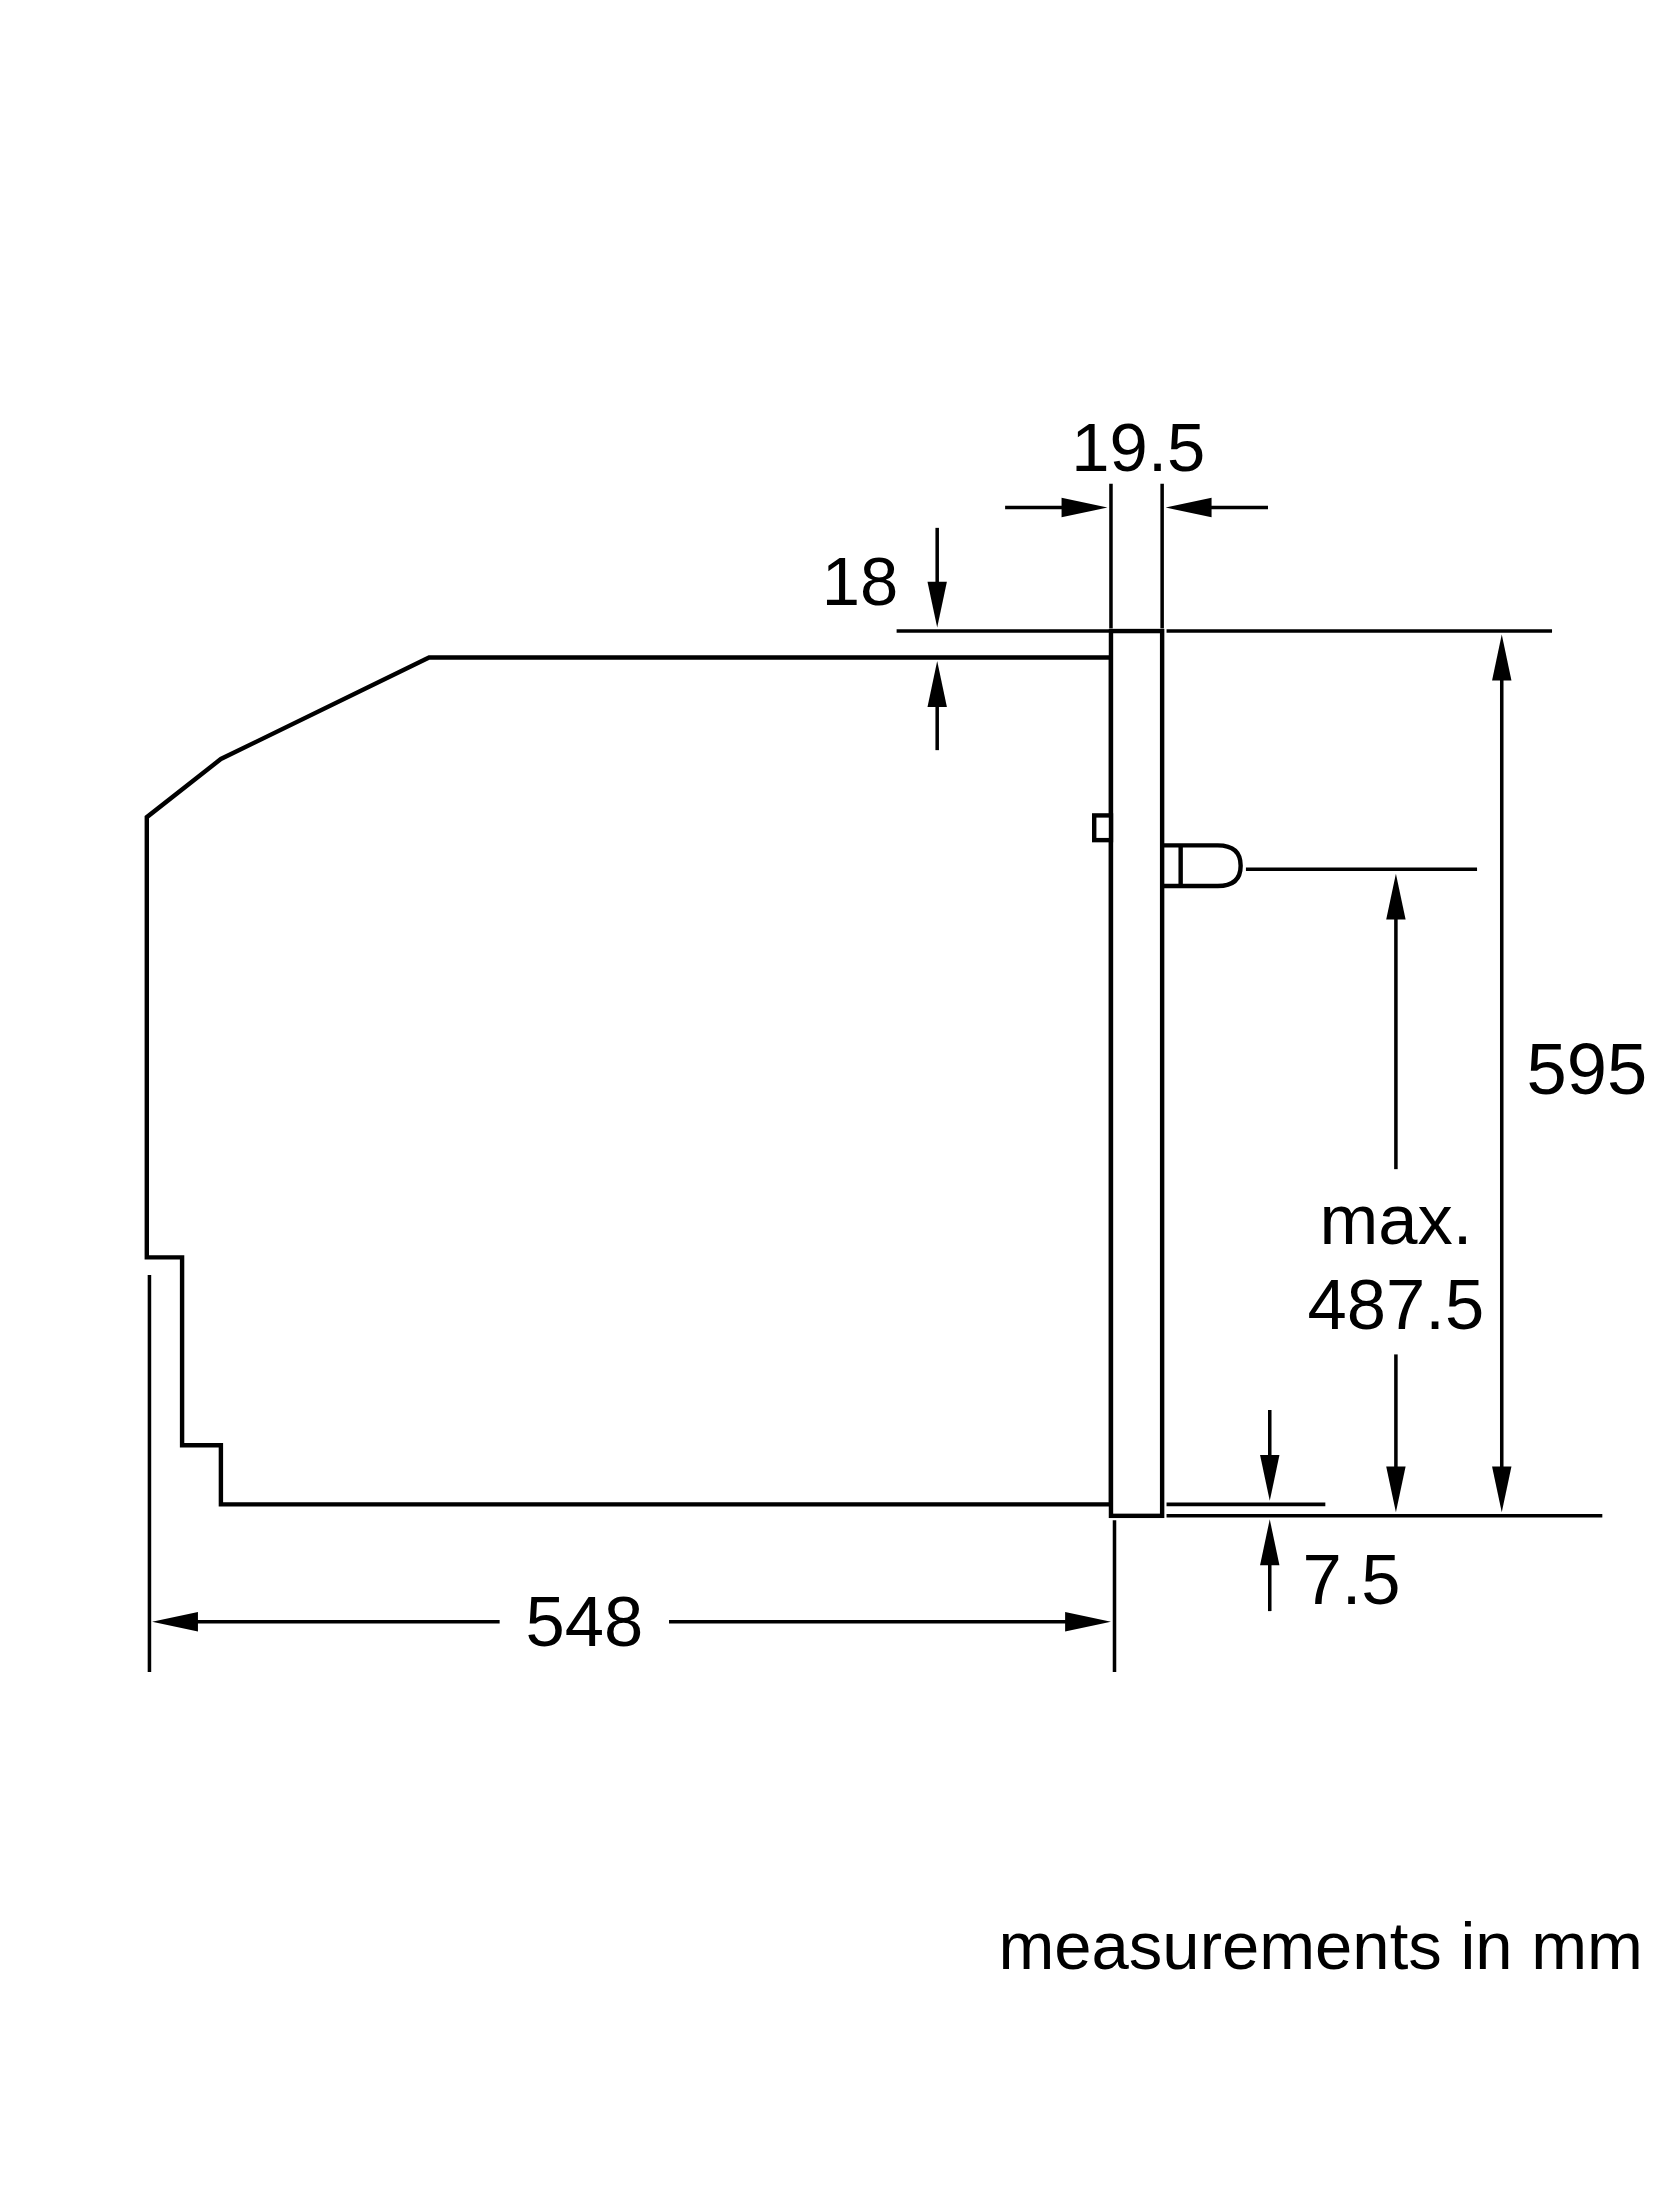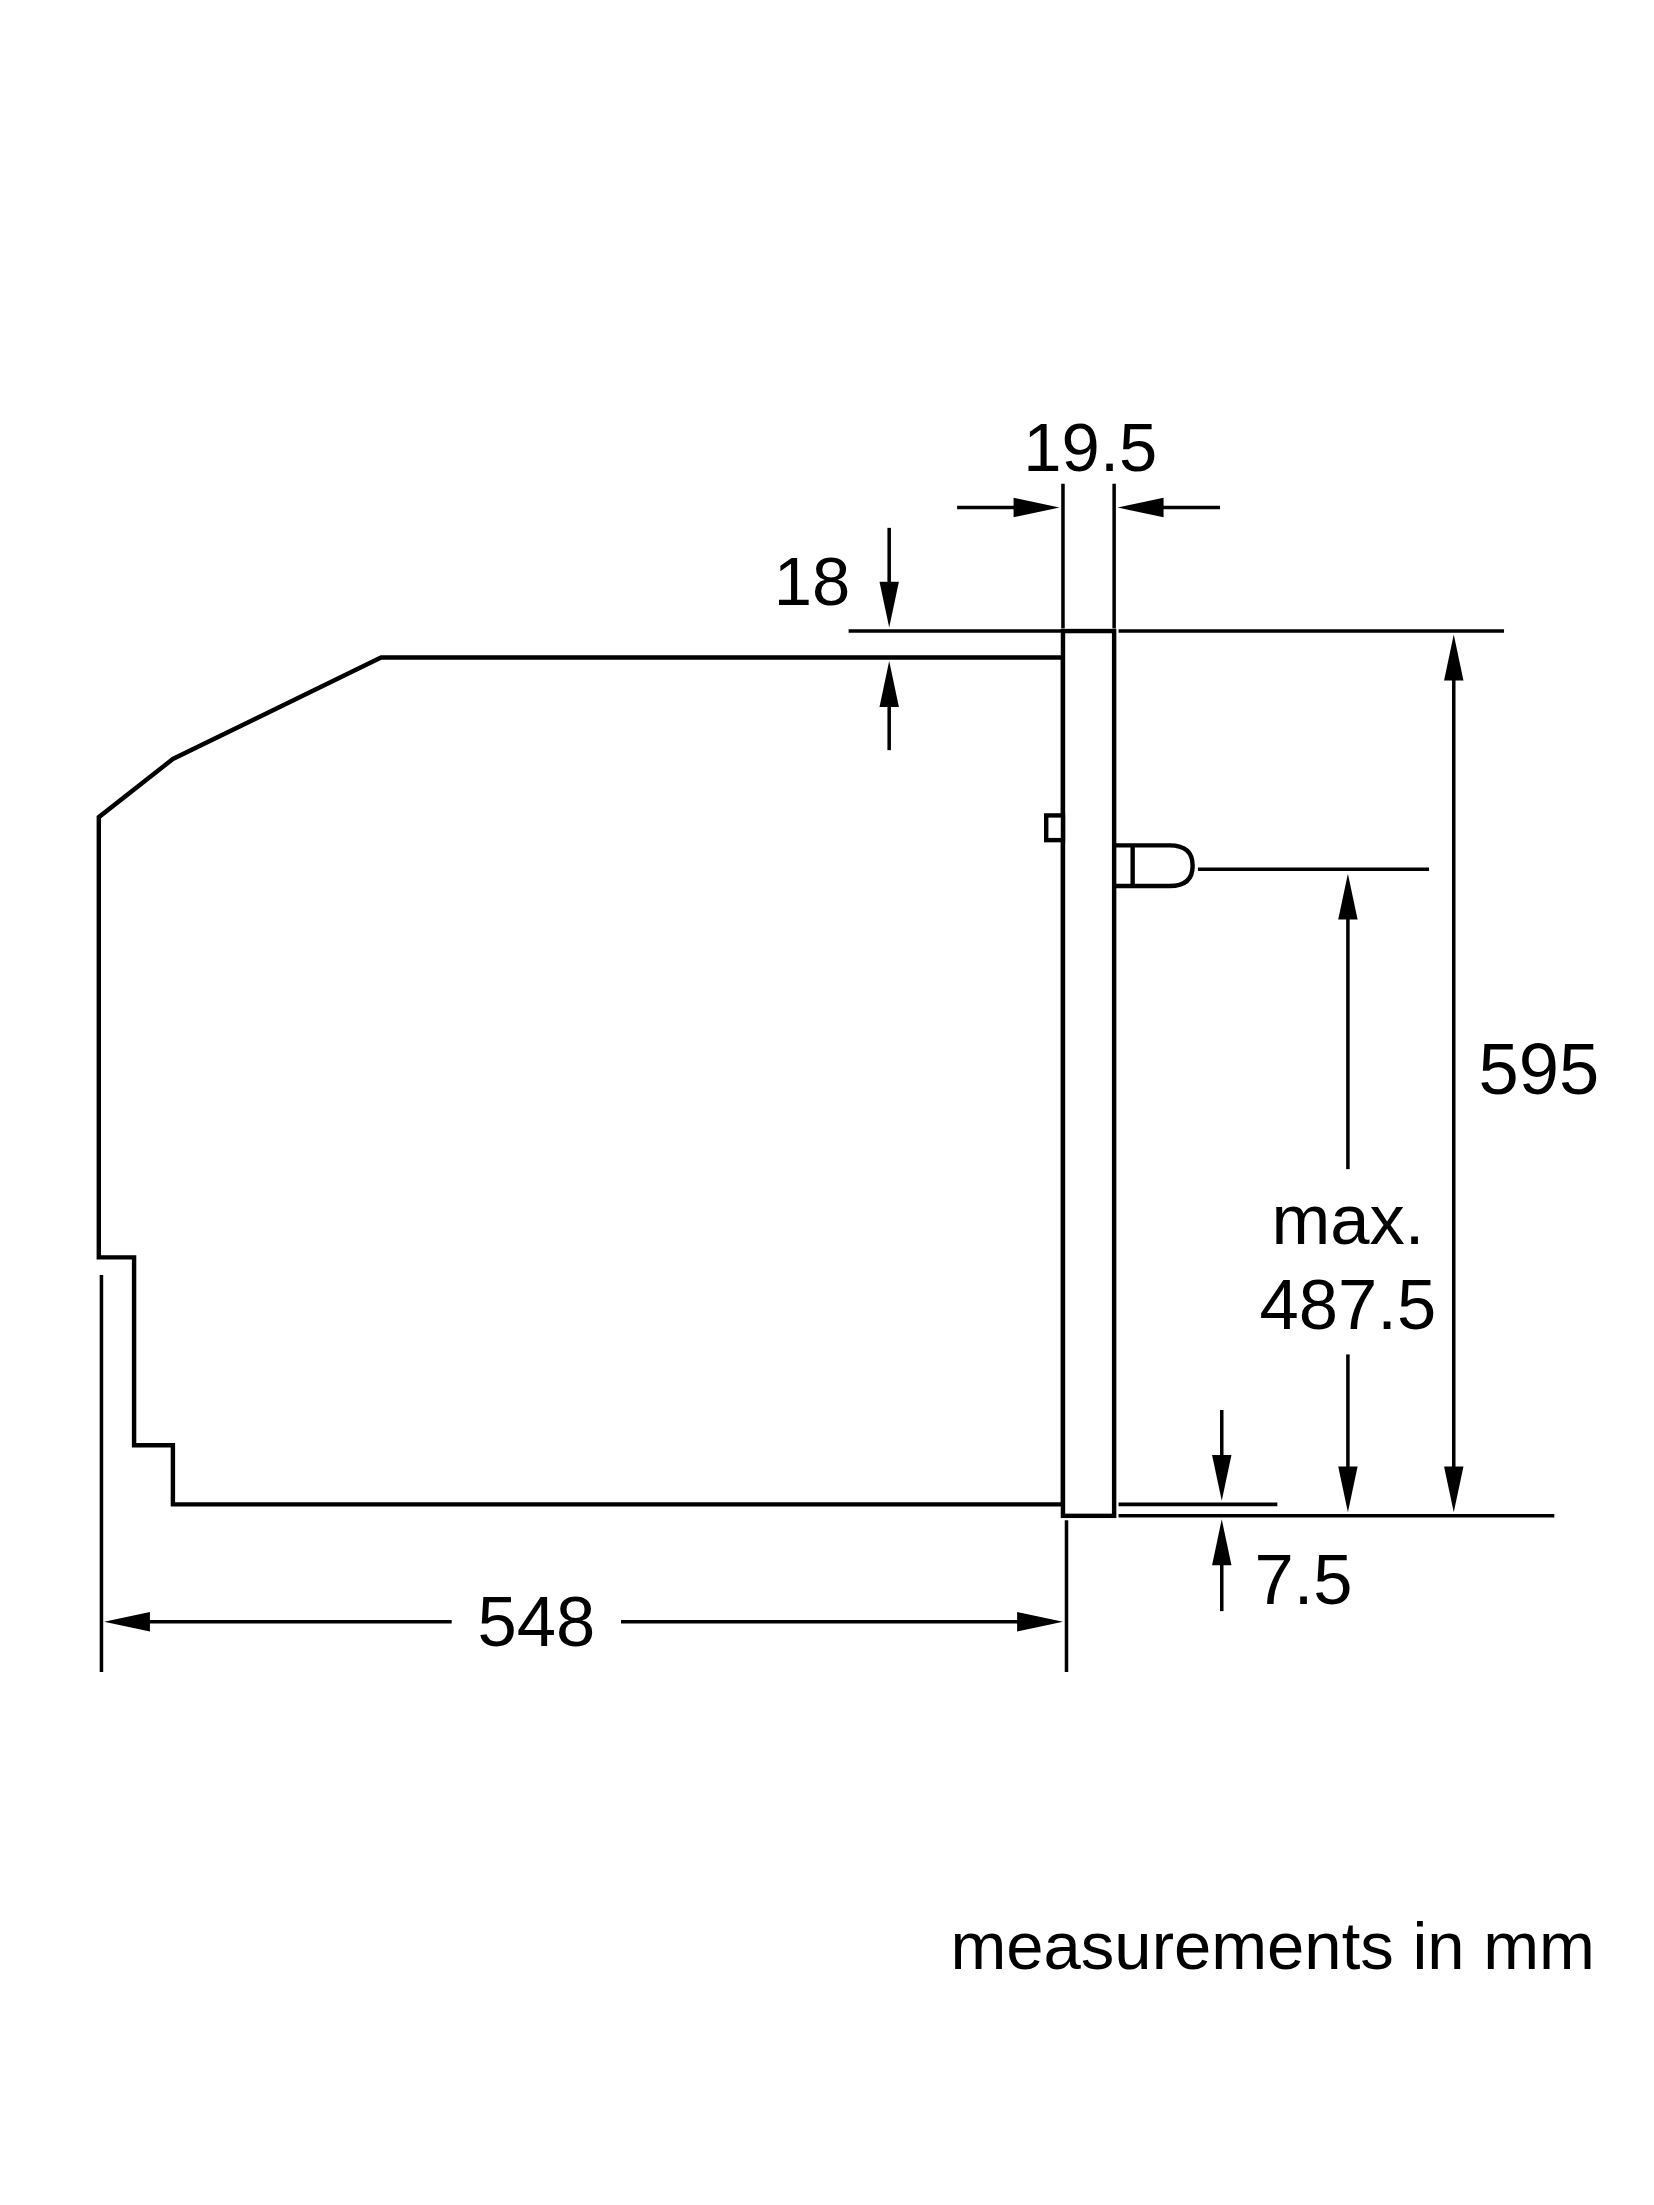--- a/index.html
+++ b/index.html
@@ -2,20 +2,21 @@
 <html style="--line: #000000; --bg: #ffffff;font-size:14px"><head>
 <meta charset="utf-8">
 <style>
   :root { --line:#000000; --bg:#ffffff; }
   html,body { margin:0; padding:0; background:var(--bg); }
   .page {
     position:relative;
     width:1558px; height:2206px;
     background:var(--bg);
     font-family:"Liberation Sans", sans-serif;
+    margin-left:48px;
   }
   svg { display:block; }
   .outline { stroke:var(--line); stroke-width:5; fill:none; }
   .outline-fill { stroke:var(--line); stroke-width:5; fill:var(--bg); }
   .dim { stroke:var(--line); stroke-width:4; fill:none; }
   .head { fill:var(--line); stroke:none; }
   .lbl { fill:var(--line); font-family:"Liberation Sans", sans-serif; }
 </style>
 </head>
 <body>

